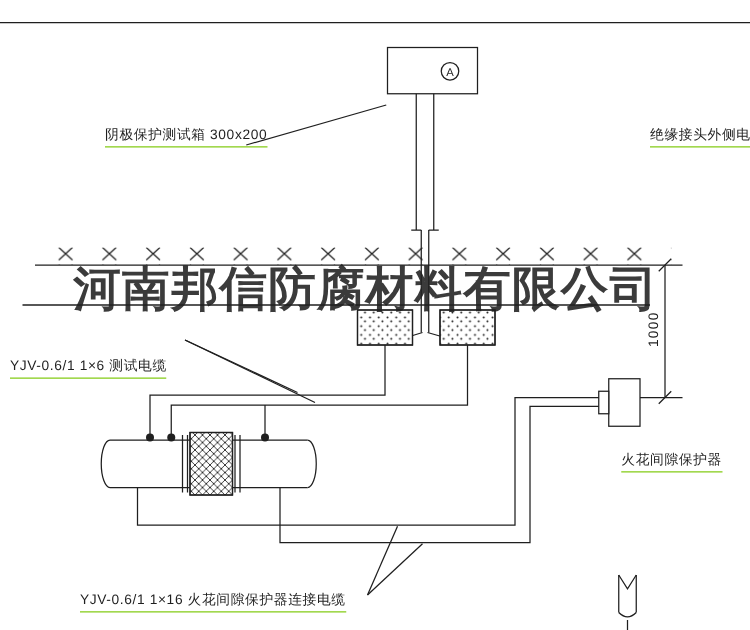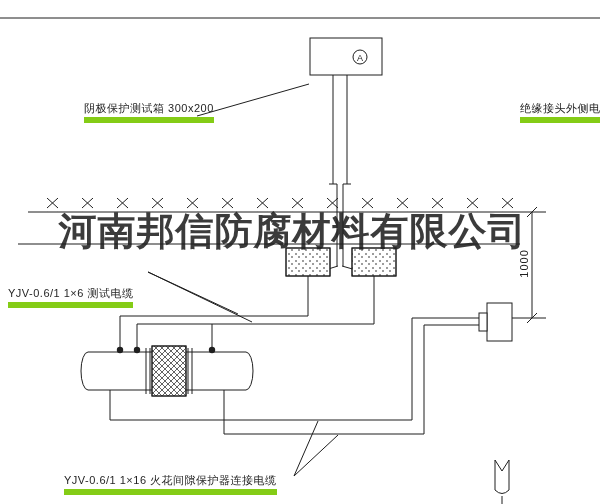--- a/index.html
+++ b/index.html
@@ -3,21 +3,21 @@
 <meta charset="utf-8">
 <style>
   html,body{margin:0;padding:0;background:#fff;}
   #canvas{
     position:relative;width:600px;height:504px;background:#ffffff;
     overflow:hidden;font-family:"Liberation Sans",sans-serif;color:#1f1f1f;
   }
   #linework{position:absolute;left:0;top:0;}
   .cad-label{
     position:absolute;font-size:11px;line-height:1.25;color:#1f1f1f;
-    white-space:nowrap;display:inline-block;border-bottom:6px solid #84cc16;
+    white-space:nowrap;display:inline-block;border-bottom:1px solid #84cc16;
     padding-bottom:1px;letter-spacing:0.5px;
   }
   .no-underline{border-bottom:none;}
   #watermark{
     position:absolute;left:55px;top:206px;width:475px;text-align:center;
     font-family:"Liberation Serif","DejaVu Serif",serif;font-weight:700;
     font-size:38px;letter-spacing:1px;color:rgba(32,32,32,0.88);
     white-space:nowrap;z-index:5;
   }
   #dim-label{
@@ -143,15 +143,16 @@
   <div id="watermark">河南邦信防腐材料有限公司</div>
 
   <div class="cad-label" style="left:84px;top:102px;">阴极保护测试箱 300x200</div>
 
   <div class="cad-label" style="left:520px;top:102px;">绝缘接头外侧电缆</div>
 
   <div class="cad-label" style="left:8px;top:275px;margin-top:12px;">YJV-0.6/1 1×6  测试电缆</div>
 
   <div class="cad-label no-underline" id="dim-label">1000</div>
 
+  <div class="cad-label" style="left:497px;top:362px;">火花间隙保护器</div>
 
   <div class="cad-label" style="left:64px;top:474px;">YJV-0.6/1 1×16  火花间隙保护器连接电缆</div>
 </div>
 
 </body></html>

